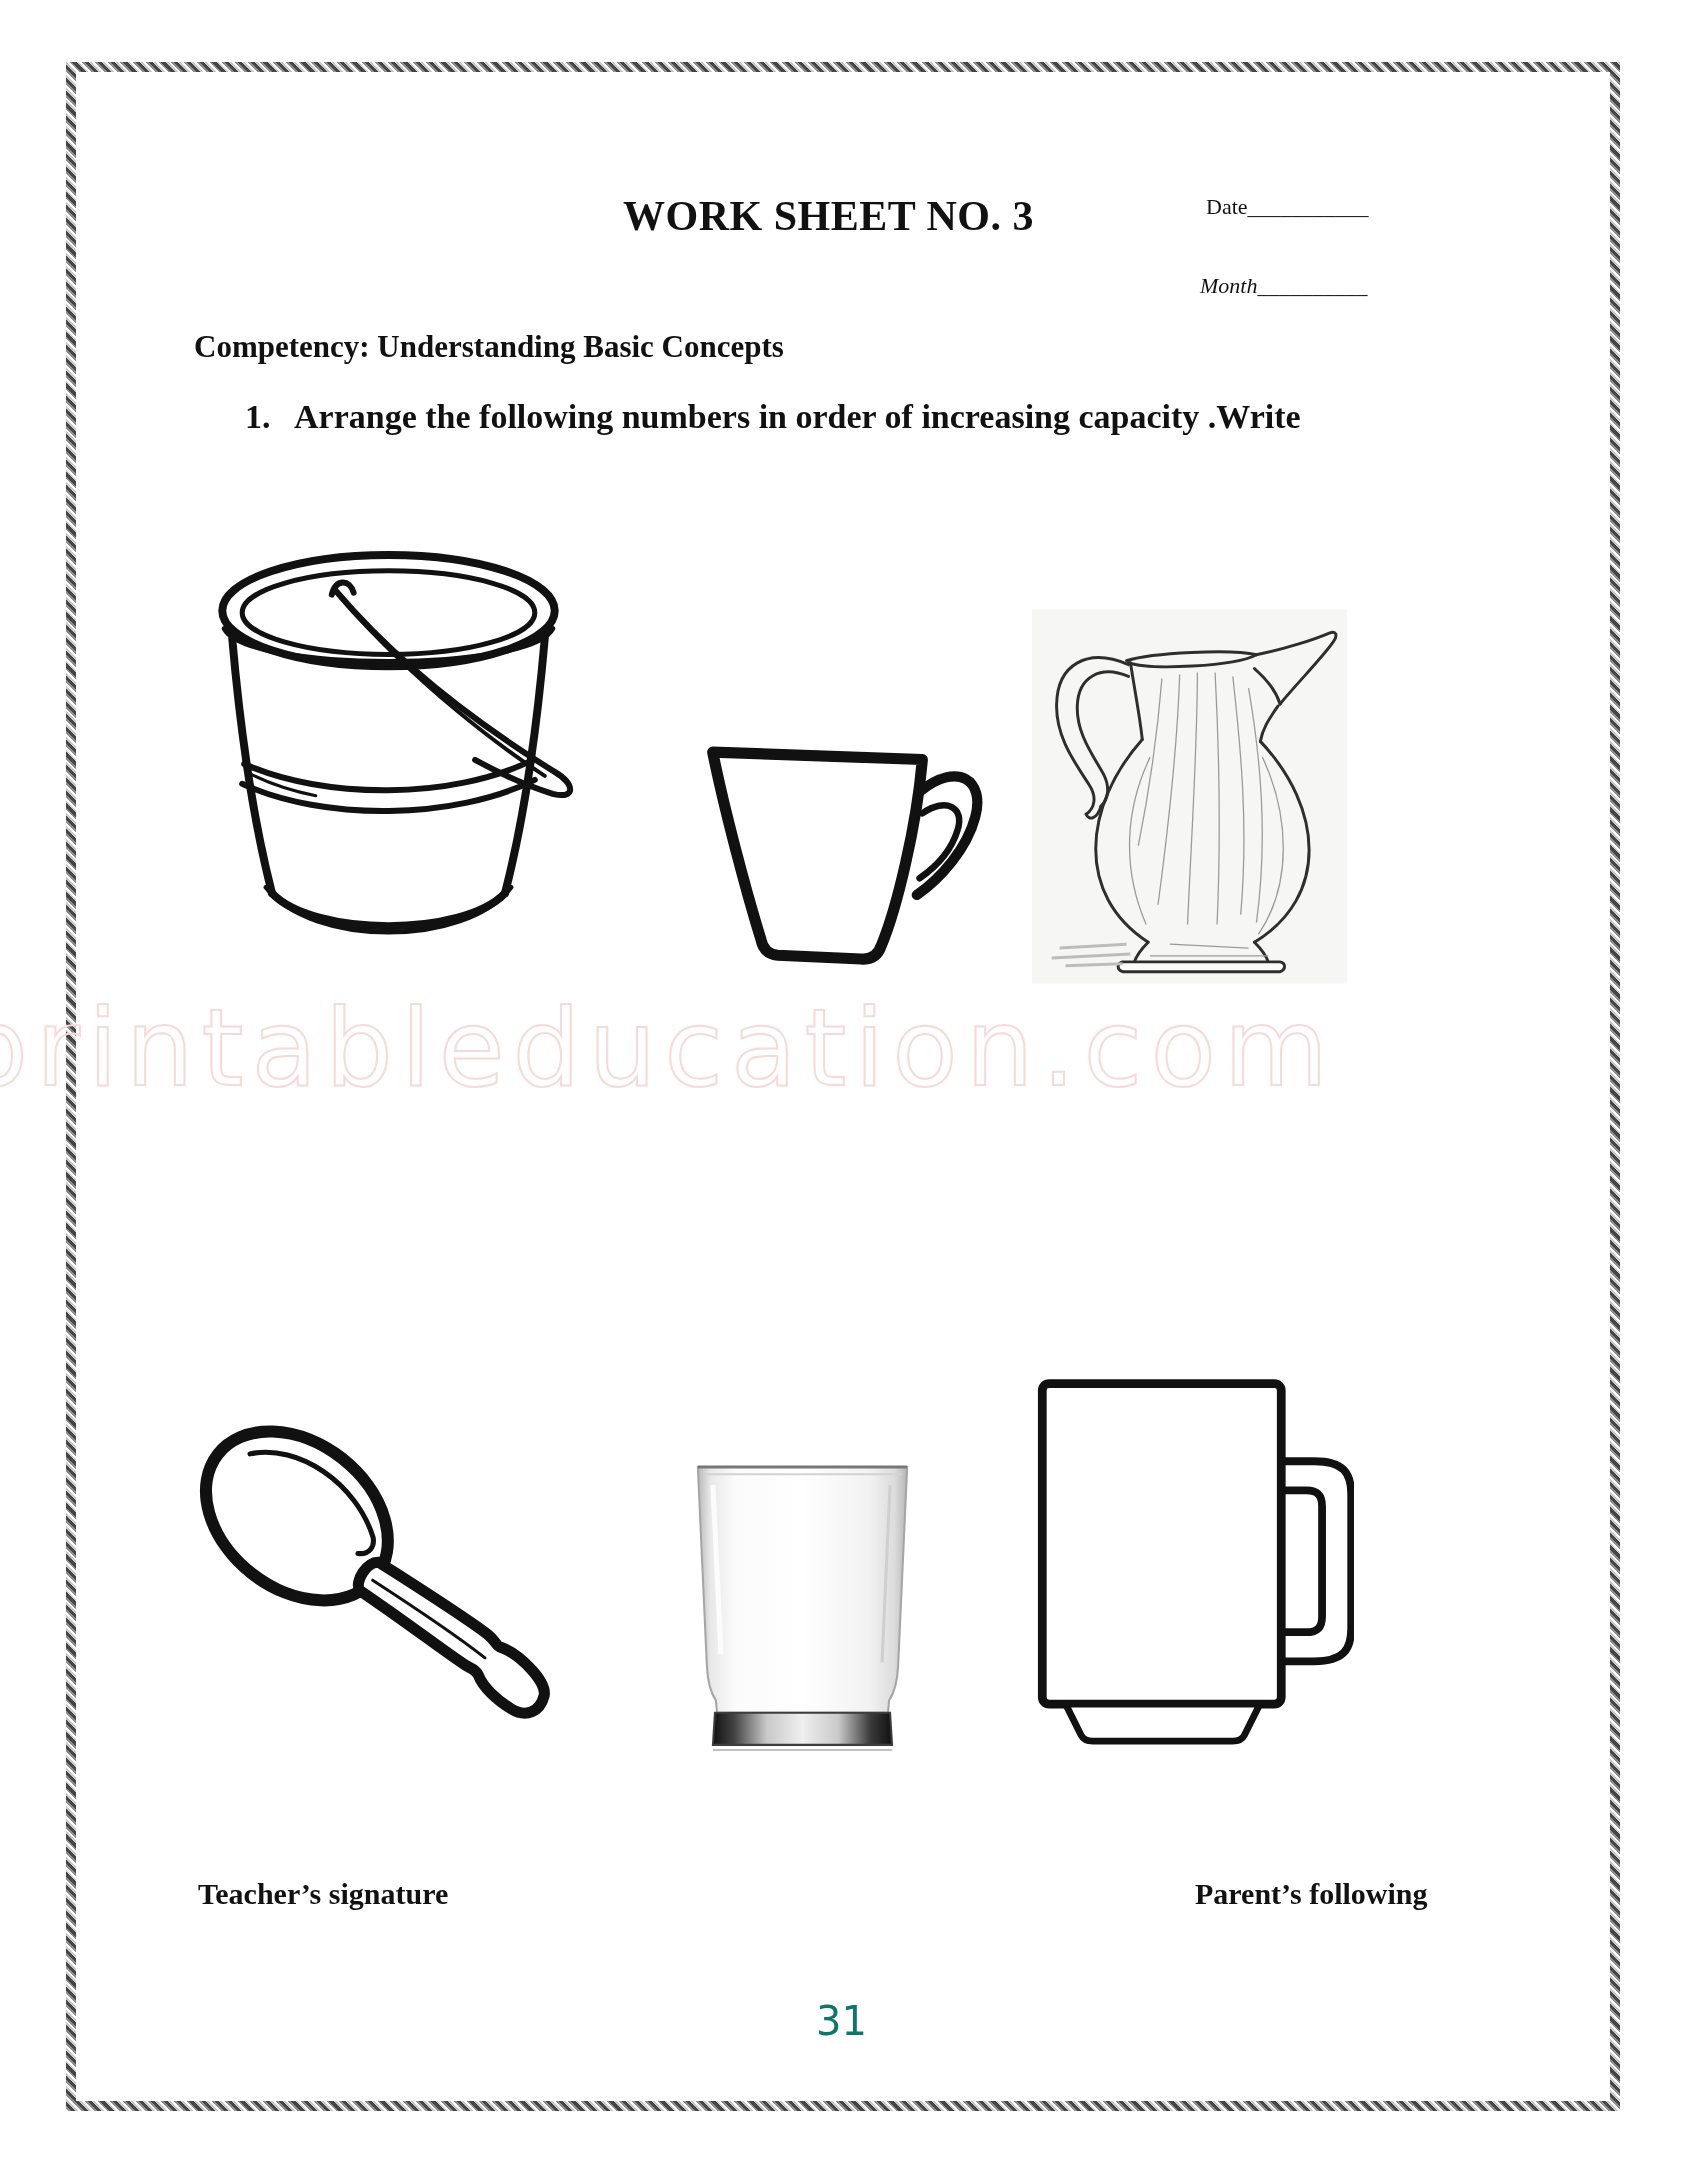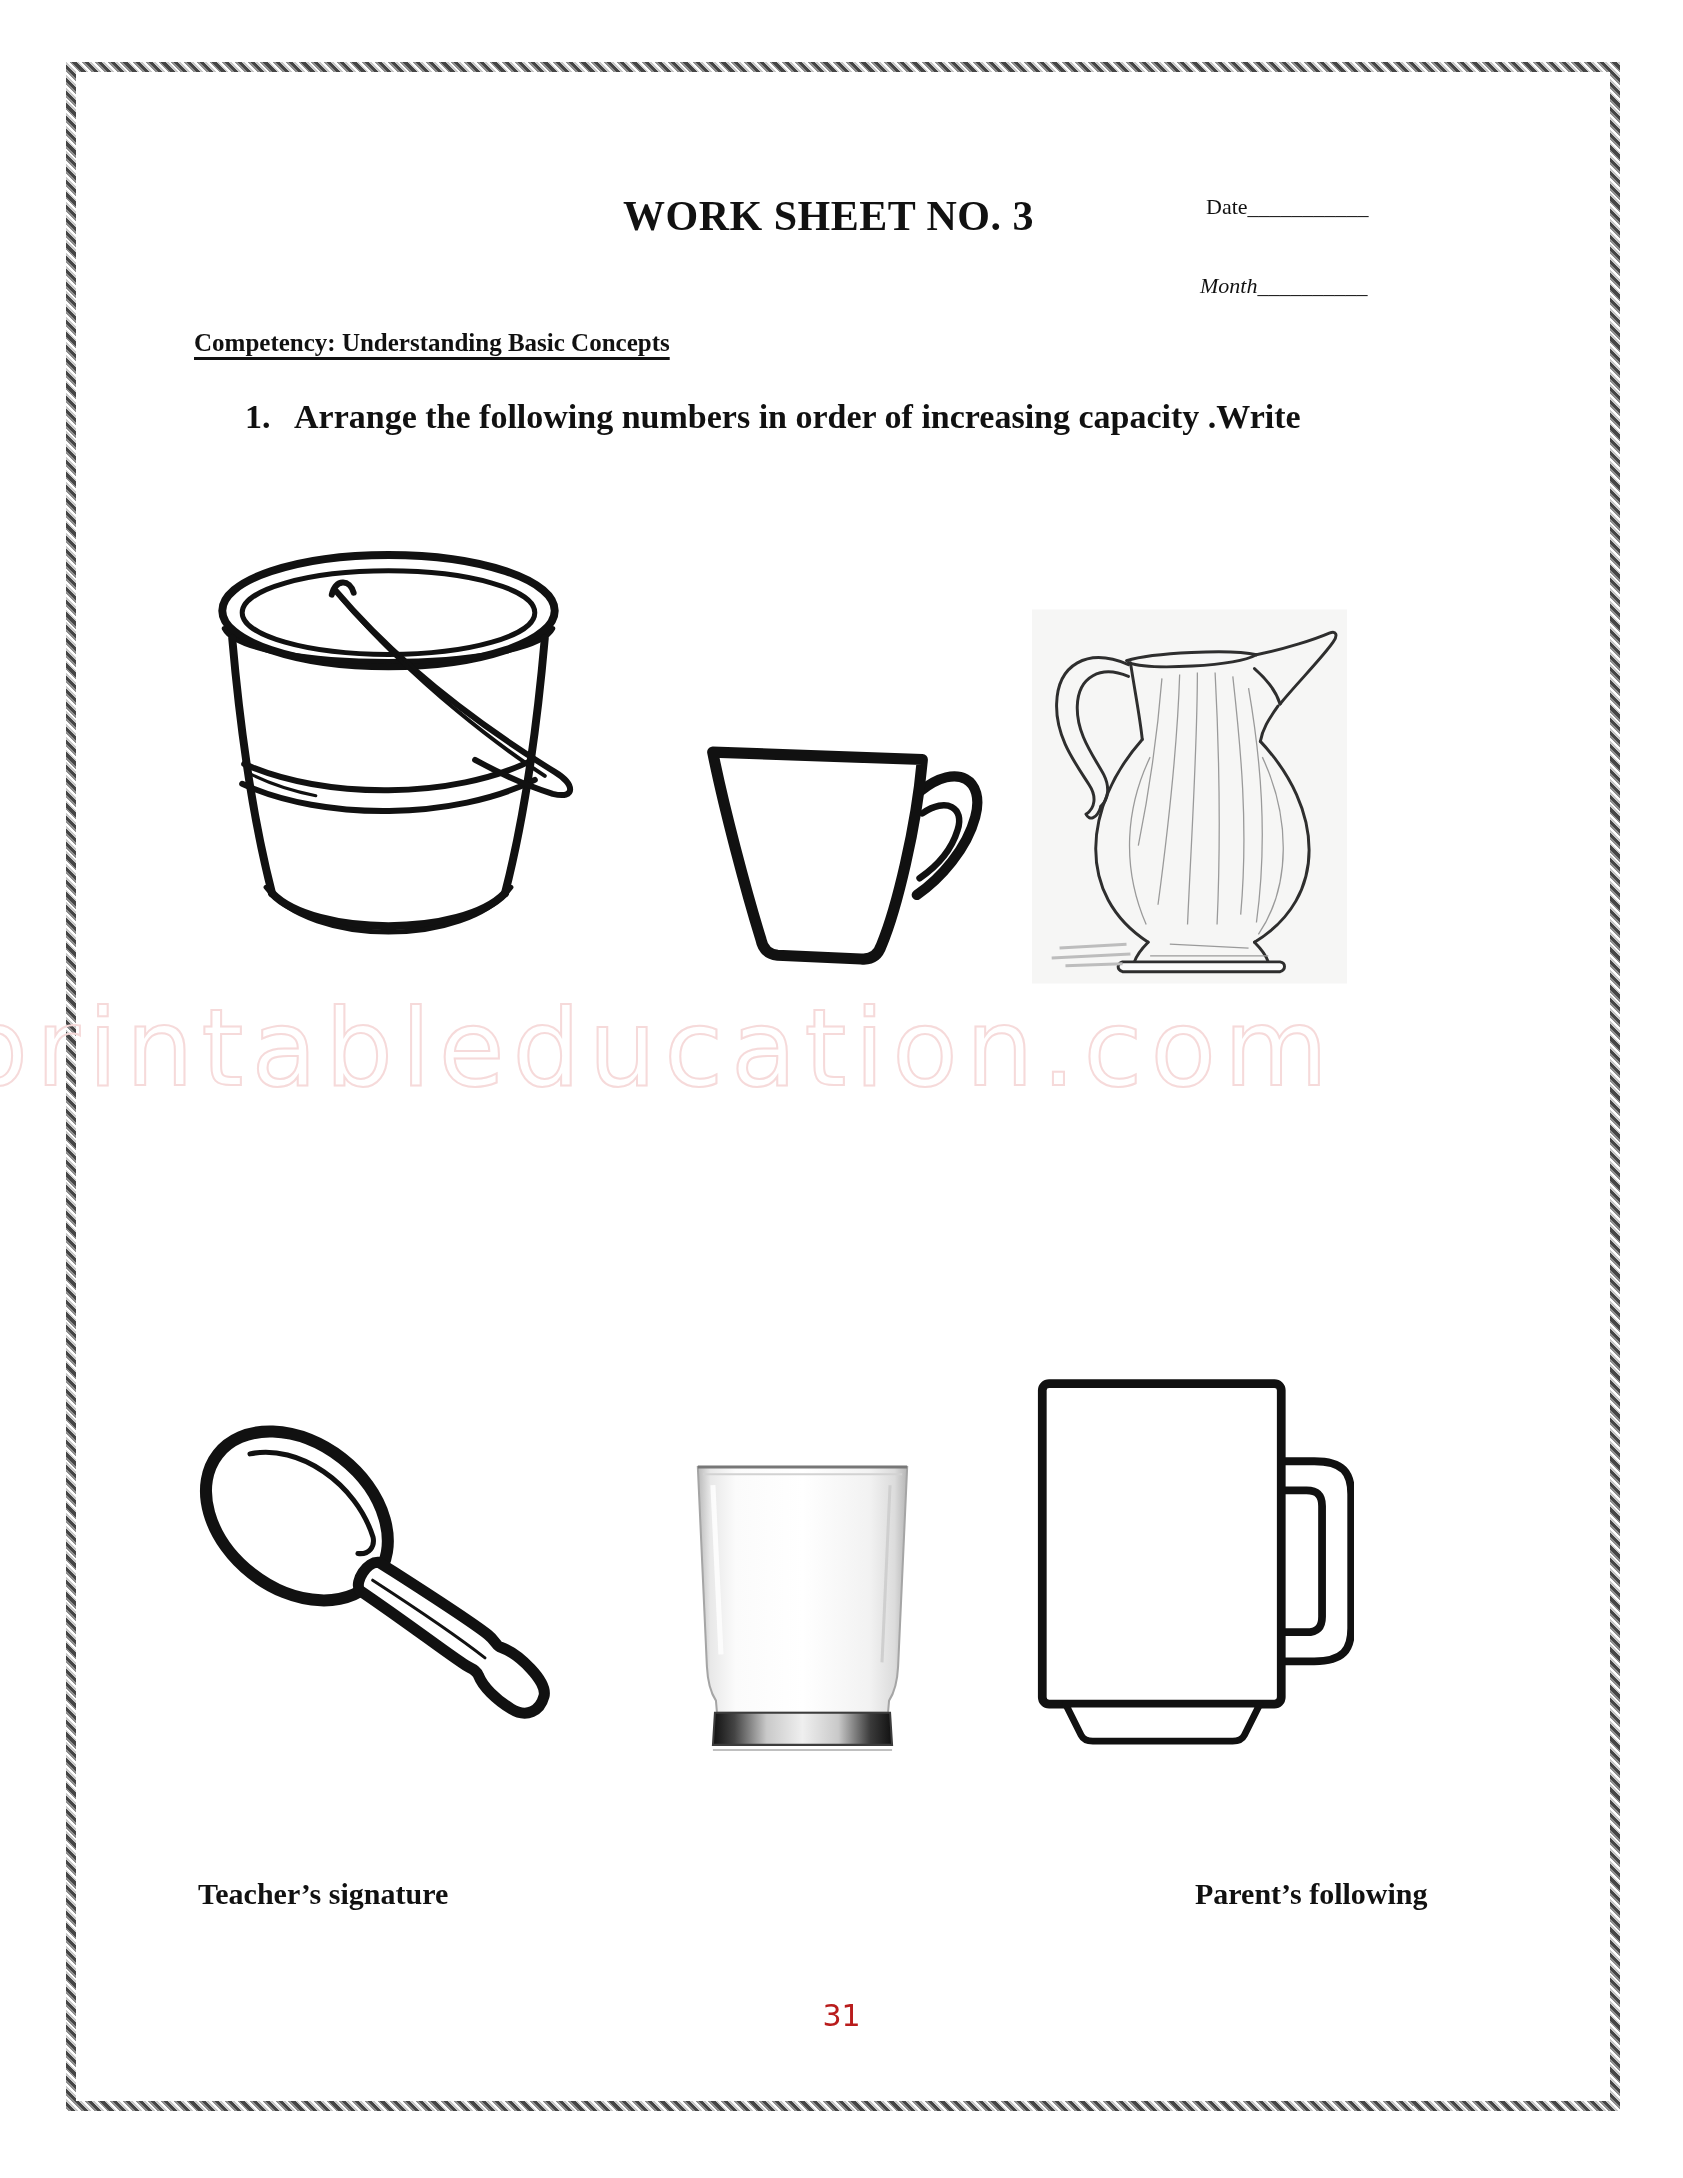--- a/index.html
+++ b/index.html
@@ -20,28 +20,28 @@
   .frame-inner{
     position:absolute;left:10px;top:10px;right:10px;bottom:10px;
     background:#ffffff;
   }
   .abs{position:absolute;}
   .title{
     font-size:42px;font-weight:bold;letter-spacing:0.5px;white-space:nowrap;margin-left:36px;
   }
   .plain{font-size:22px;white-space:nowrap;}
   .competency{
-    font-size:25px;font-weight:bold;text-decoration:underline;
+    font-size:31px;font-weight:bold;
     text-underline-offset:6px;text-decoration-thickness:3px;white-space:nowrap;
   }
   .question{font-size:34px;font-weight:bold;white-space:nowrap;}
   .sig{font-size:30px;font-weight:bold;white-space:nowrap;}
   .pagenum{
-    width:100%;text-align:center;font-size:30px;
-    font-family:"DejaVu Sans", sans-serif;color:#b91c1c;
+    width:100%;text-align:center;font-size:40px;
+    font-family:"DejaVu Sans", sans-serif;color:#0f766e;
   }
   .watermark{
     font-family:"DejaVu Sans", sans-serif;
     font-size:107px;letter-spacing:8px;white-space:nowrap;
     color:transparent;
     -webkit-text-stroke:2px #f6dada;
     text-stroke:2px #f6dada;
     user-select:none;
   }
   .illu{position:absolute;}

